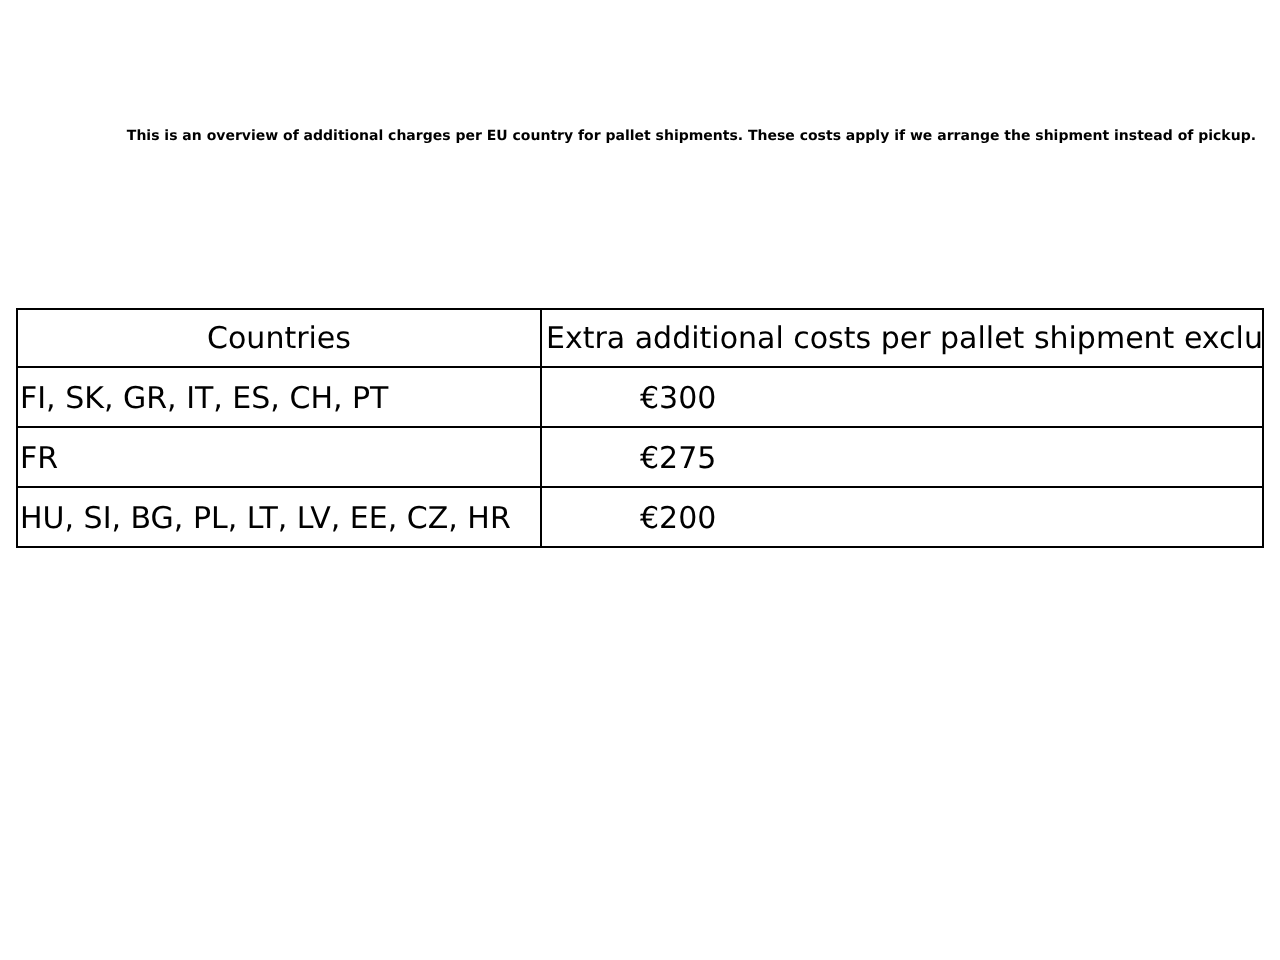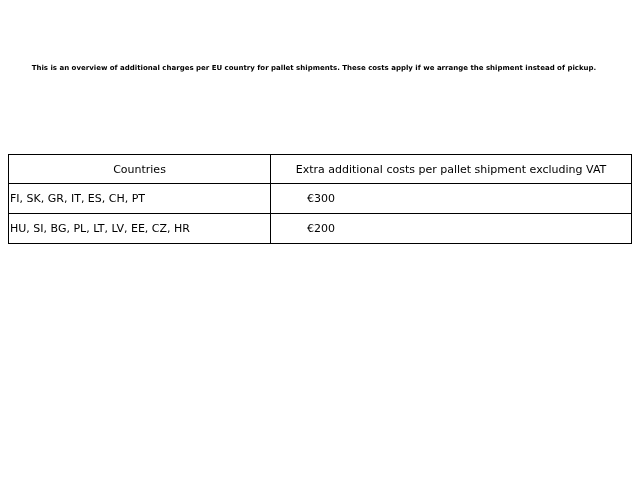--- a/index.html
+++ b/index.html
@@ -12,55 +12,55 @@
   .canvas {
     position: relative;
     width: 640px; height: 480px;
     background: #ffffff;
     overflow: hidden;
   }
   .intro {
     position: absolute;
     top: 64px; left: 0;
     width: 628px;
-    text-align: center;
+    text-align: right;
     font-size: 7px;
     font-weight: bold;
     color: #000000;
   }
   table.charges {
     position: absolute;
     left: 8px; top: 154px;
     width: 623px;
     border-collapse: collapse;
     table-layout: fixed;
     color: #000000;
     background: #ffffff;
   }
   .col-countries { width: 262px; }
   .col-costs    { width: 361px; }
   .charges th, .charges td {
     border: 1px solid #000000;
-    font-size: 11px;
+    font-size: 15px;
     font-weight: normal;
     white-space: nowrap;
     overflow: hidden;
     vertical-align: middle;
   }
   .charges th {
     height: 28px;
     text-align: center;
     padding: 0 2px;
   }
   .charges td {
     height: 27px;
     text-align: left;
   }
   td.countries-cell { }
-  td.cost-cell      { padding-left: 36px; }
+  td.cost-cell      { padding-left: 49px; }
 </style>
 </head>
 <body>
 
 <div class="canvas">
 
   <div class="intro">This is an overview of additional charges per EU country for pallet shipments. These costs apply if we arrange the shipment instead of pickup.</div>
 
   <table class="charges">
     <colgroup>
@@ -72,19 +72,23 @@
         <th>Countries</th>
         <th>Extra additional costs per pallet shipment excluding VAT</th>
       </tr>
     </thead>
     <tbody>
       <tr>
         <td class="countries-cell">FI, SK, GR, IT, ES, CH, PT</td>
         <td class="cost-cell">€300</td>
       </tr>
       <tr>
+        <td class="countries-cell">FR</td>
+        <td class="cost-cell">€275</td>
+      </tr>
+      <tr>
         <td class="countries-cell">HU, SI, BG, PL, LT, LV, EE, CZ, HR</td>
         <td class="cost-cell">€200</td>
       </tr>
     </tbody>
   </table>
 
 </div>
 
 </body></html>

